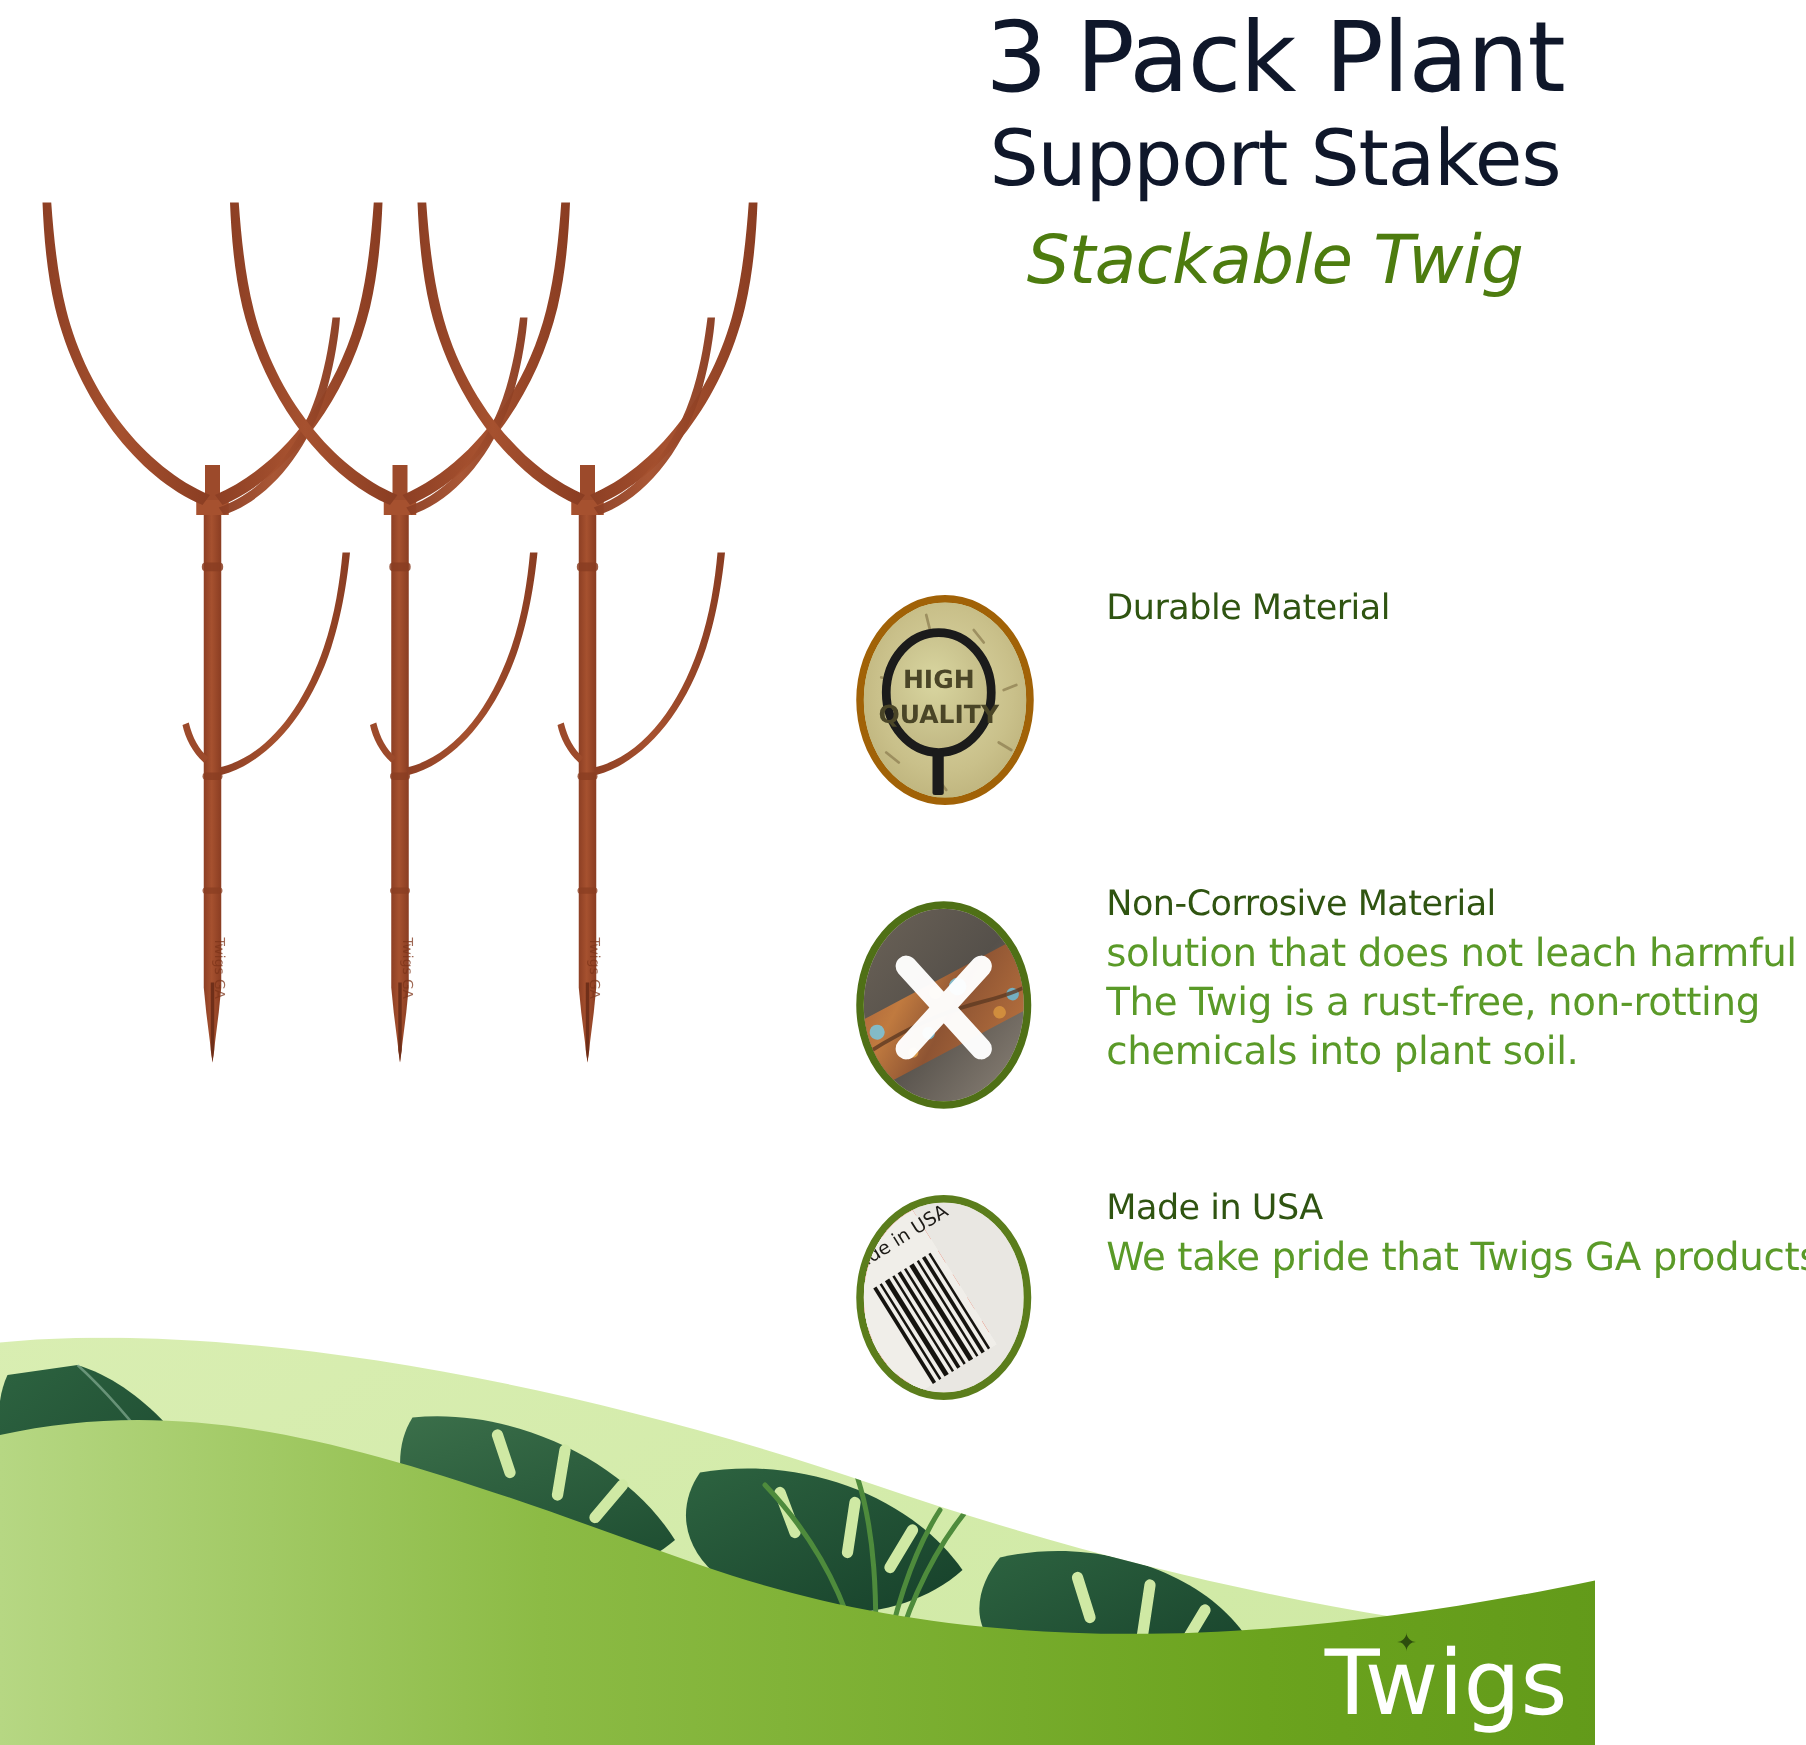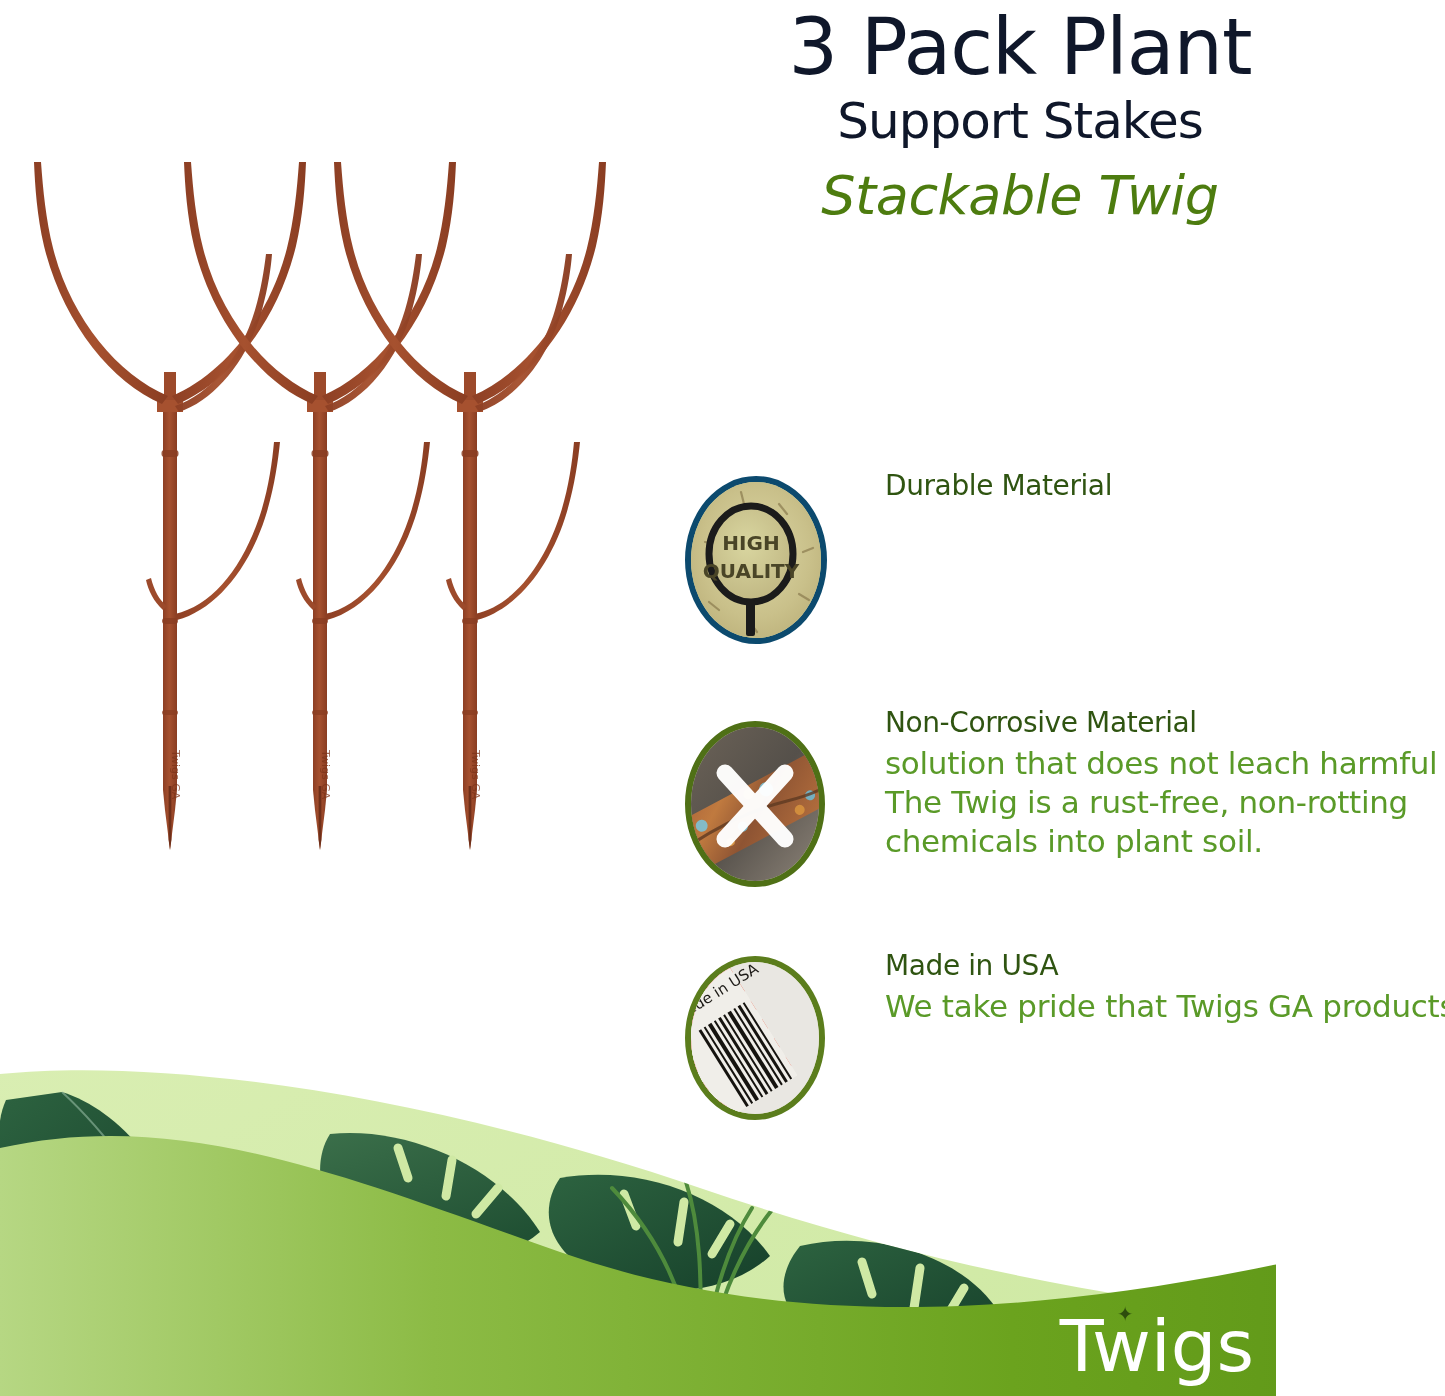--- a/index.html
+++ b/index.html
@@ -17,21 +17,21 @@
   .header { position:absolute; left:620px; top:8px; width:800px; text-align:center; }
   .title-line {
     font-family:"DejaVu Sans", sans-serif;
     font-size:78px;
     line-height:1.0;
     color:#0f172a;
     font-weight:400;
     letter-spacing:-1px;
     white-space:nowrap;
   }
-  .title-line.l2 { margin-top:10px; font-size:50px; }
+  .title-line.l2 { margin-top:10px; font-size:62px; }
   .subtitle {
     margin-top:18px;
     font-family:"DejaVu Sans", sans-serif;
     font-style:italic;
     font-size:54px;
     color:#4d7c0f;
     letter-spacing:-0.5px;
   }
 
   
@@ -43,21 +43,21 @@
   .feature { position:relative; min-height:230px; }
   .feature.f1 { height:237px; }
   .feature.f2 { height:243px; }
   .feature.f3 { height:180px; }
 
   .badge {
     position:absolute; left:0; top:6px;
     width:142px; height:168px;
     border-radius:50%;
     overflow:hidden;
-    border:6px solid #0c4a6e;
+    border:6px solid #a16207;
     background:#cdd7a6;
   }
   .badge.b2 { border-color:#4f7016; top:14px; width:140px; height:166px; }
   .badge.b3 { border-color:#5b7d1c; top:6px; width:140px; height:164px; }
   .badge-inner { position:absolute; inset:0; }
 
   .ftext { position:absolute; left:200px; top:0; width:545px; }
   .fhead {
     font-family:"DejaVu Sans", sans-serif;
     font-size:28px;

